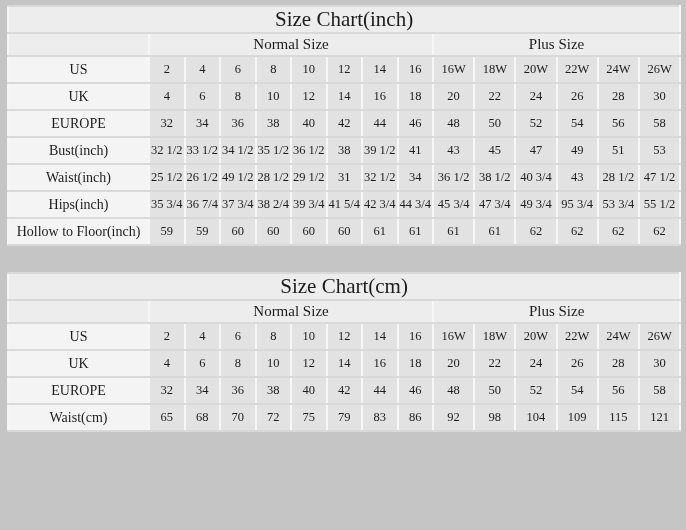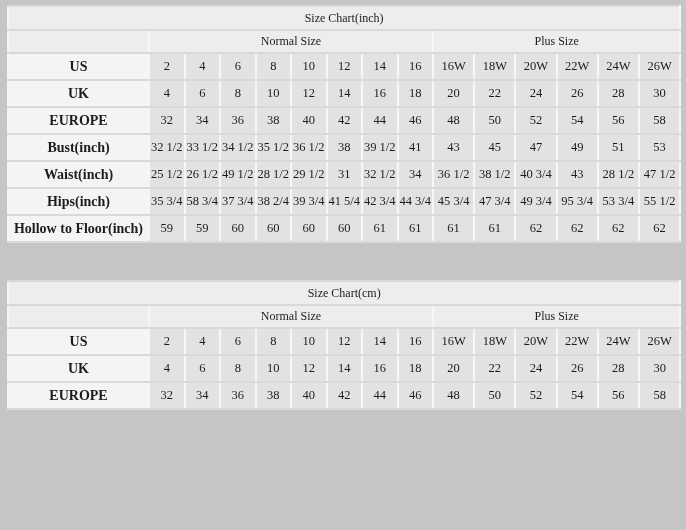--- a/index.html
+++ b/index.html
@@ -11,21 +11,21 @@
     font-family: "Liberation Serif", "DejaVu Serif", serif;
     color: #1c1c1c;
     overflow: hidden;
   }
   .chart-wrap {
     position: absolute;
     left: 7px;
     width: 672px;
   }
   #chart-inch { top: 5px; }
-  #chart-cm   { top: 280px; }
+  #chart-cm   { top: 272px; }
 
   table.size-table {
     width: 672px;
     table-layout: fixed;
     border-collapse: collapse;
     background: #e2e2e2;
     border: 1px solid #cfcfcf;
   }
   table.size-table th,
   table.size-table td {
@@ -39,34 +39,34 @@
     overflow: hidden;
     white-space: nowrap;
   }
   col.label-col  { width: 141px; }
   col.normal-col { width: 35.5px; }
   col.plus-col   { width: 41.2px; }
 
   tr.title-row td {
     background: #ededed;
     height: 22px;
-    font-size: 12px;
+    font-size: 21px;
   }
   tr.group-row td {
     background: #ededed;
     height: 21px;
-    font-size: 12px;
+    font-size: 15px;
     margin-top: 48px;
   }
   tr.group-row td.spacer { background: #ededed; }
 
   tbody.data-rows tr { height: 27px; }
   tbody.data-rows th {
     background: #f4f4f4;
-    font-weight: bold;
+    font-weight: normal;
     font-size: 14px;
   }
   tbody.data-rows td {
     background: #e2e2e2;
     font-size: 12.5px;
   }
 </style>
 </head>
 <body>
 
@@ -181,21 +181,21 @@
           <td>36 1/2</td>
           <td>38 1/2</td>
           <td>40 3/4</td>
           <td>43</td>
           <td>28 1/2</td>
           <td>47 1/2</td>
         </tr>
         <tr>
           <th>Hips(inch)</th>
           <td>35 3/4</td>
-          <td>58 3/4</td>
+          <td>36 7/4</td>
           <td>37 3/4</td>
           <td>38 2/4</td>
           <td>39 3/4</td>
           <td>41 5/4</td>
           <td>42 3/4</td>
           <td>44 3/4</td>
           <td>45 3/4</td>
           <td>47 3/4</td>
           <td>49 3/4</td>
           <td>95 3/4</td>
@@ -297,15 +297,32 @@
           <td>42</td>
           <td>44</td>
           <td>46</td>
           <td>48</td>
           <td>50</td>
           <td>52</td>
           <td>54</td>
           <td>56</td>
           <td>58</td>
         </tr>
+        <tr>
+          <th>Waist(cm)</th>
+          <td>65</td>
+          <td>68</td>
+          <td>70</td>
+          <td>72</td>
+          <td>75</td>
+          <td>79</td>
+          <td>83</td>
+          <td>86</td>
+          <td>92</td>
+          <td>98</td>
+          <td>104</td>
+          <td>109</td>
+          <td>115</td>
+          <td>121</td>
+        </tr>
       </tbody>
   </table>
 </div>
 
 </body></html>

